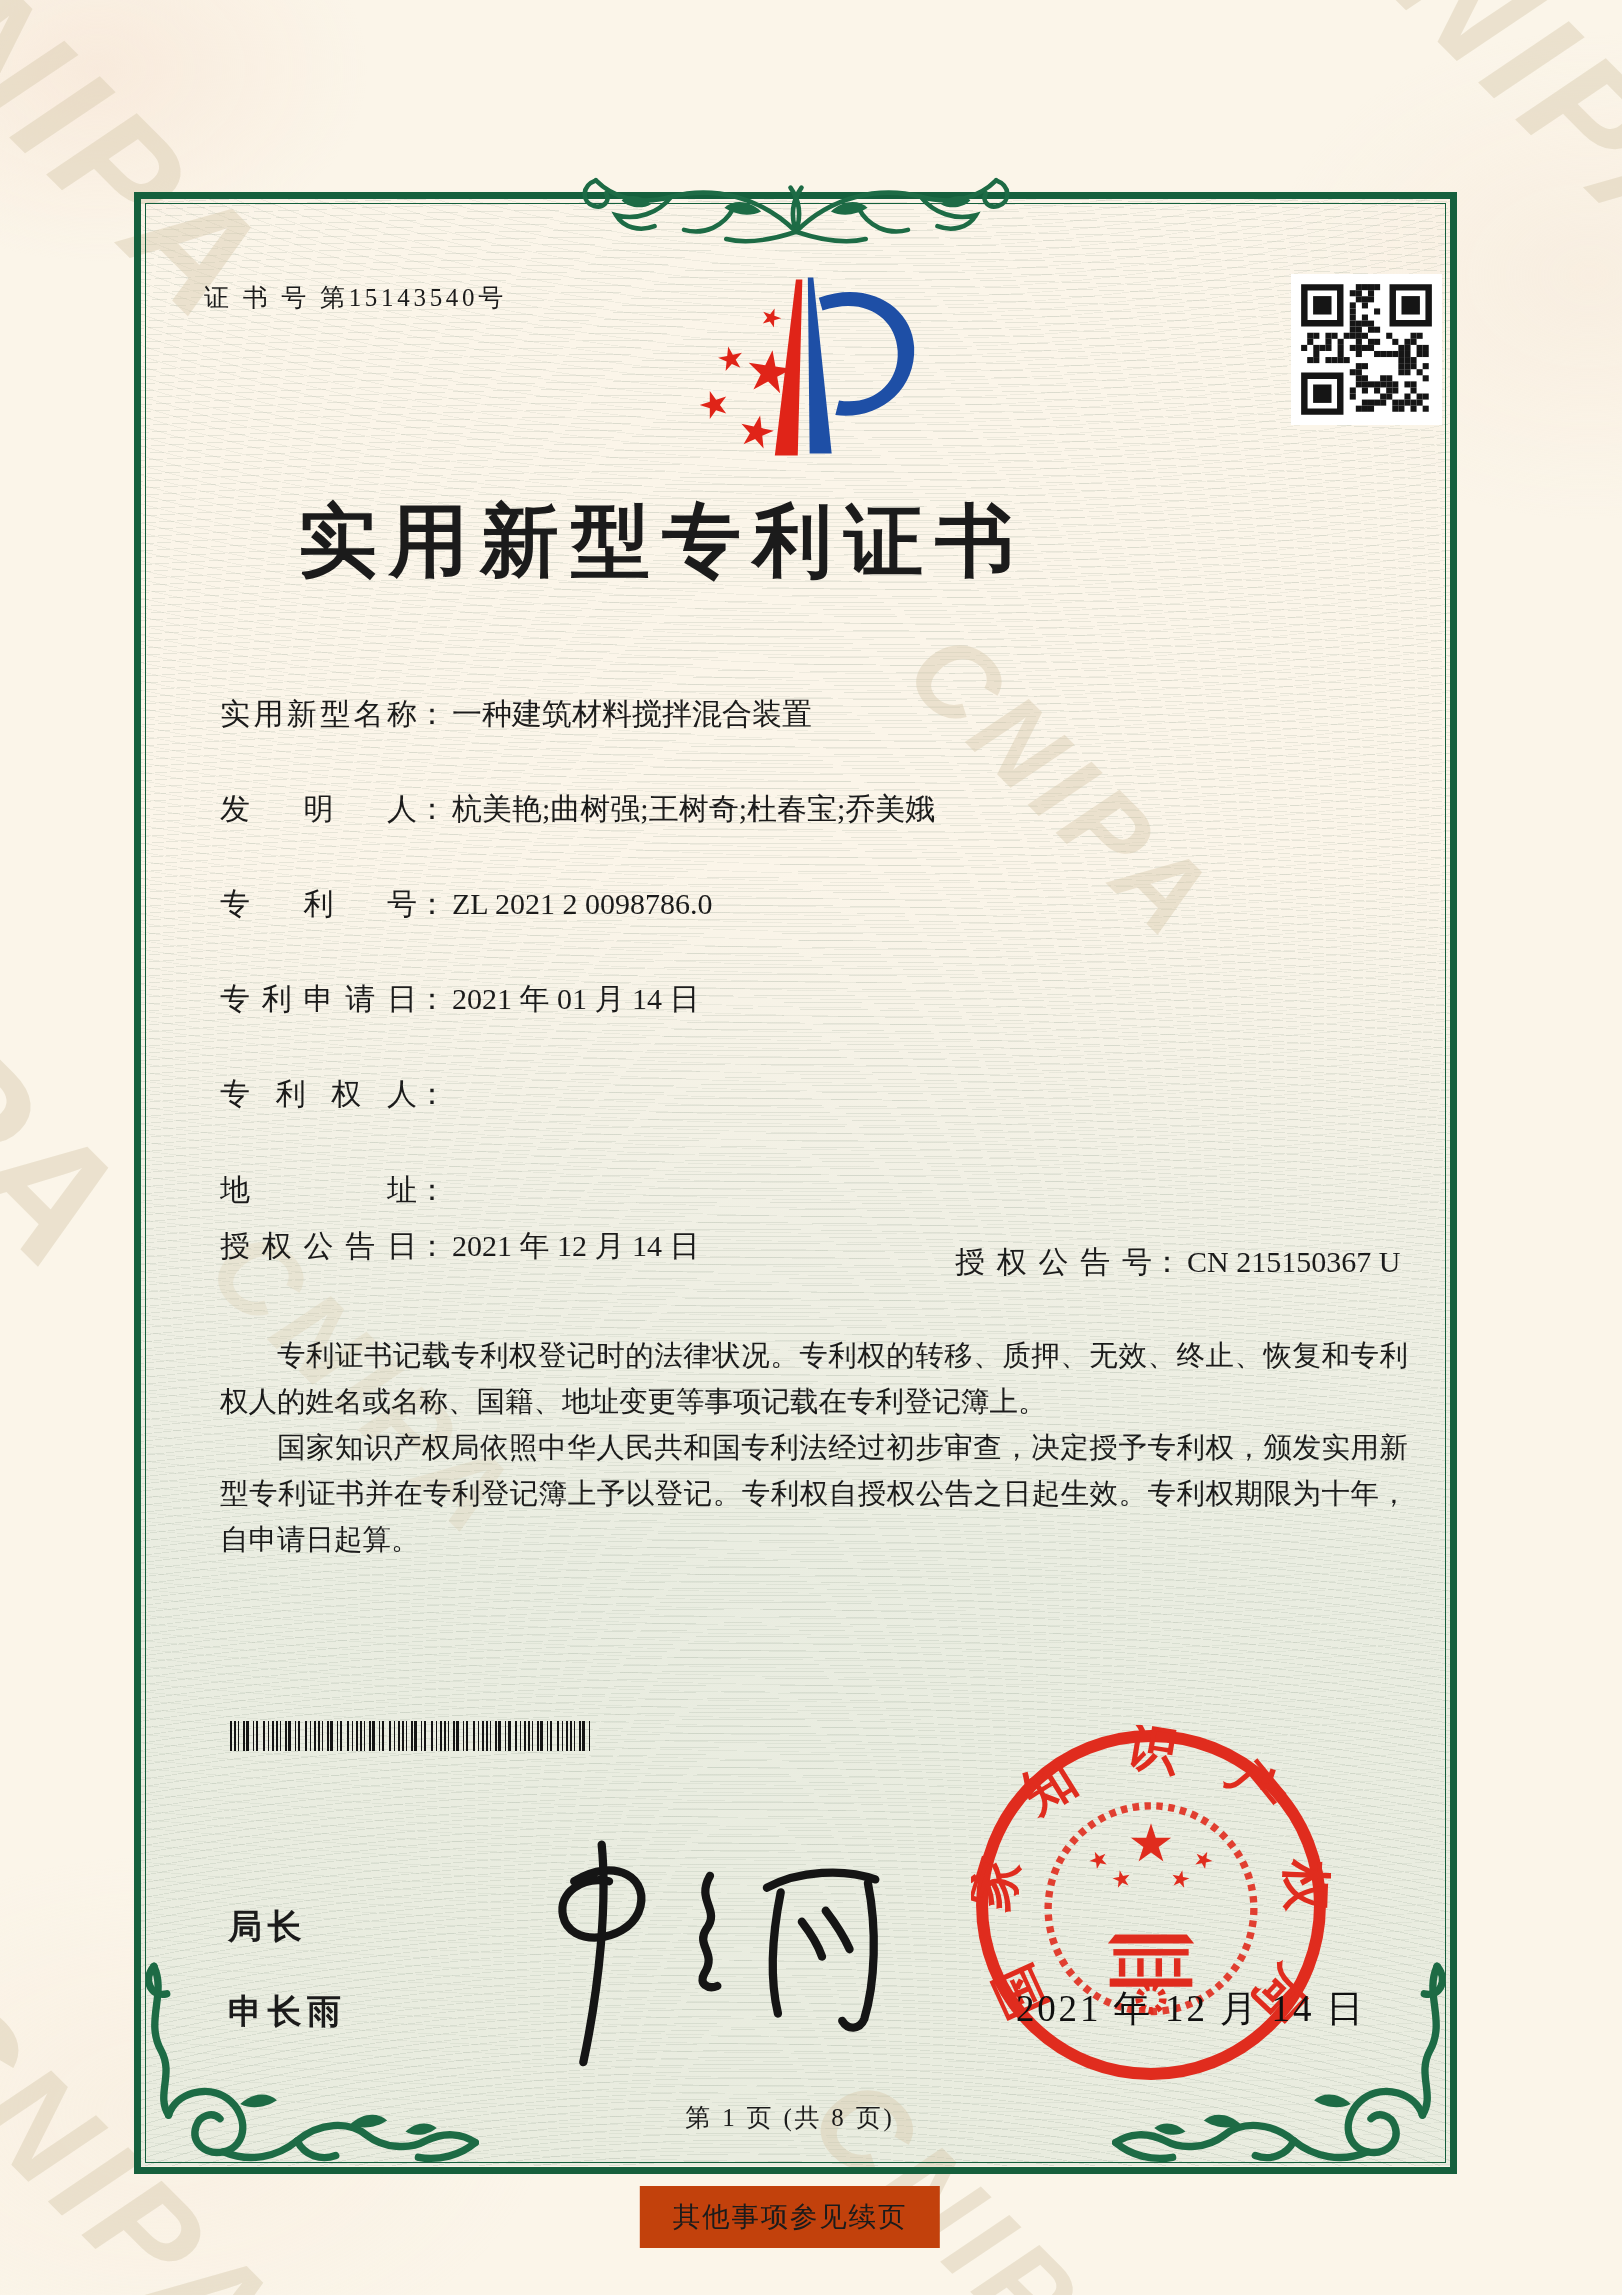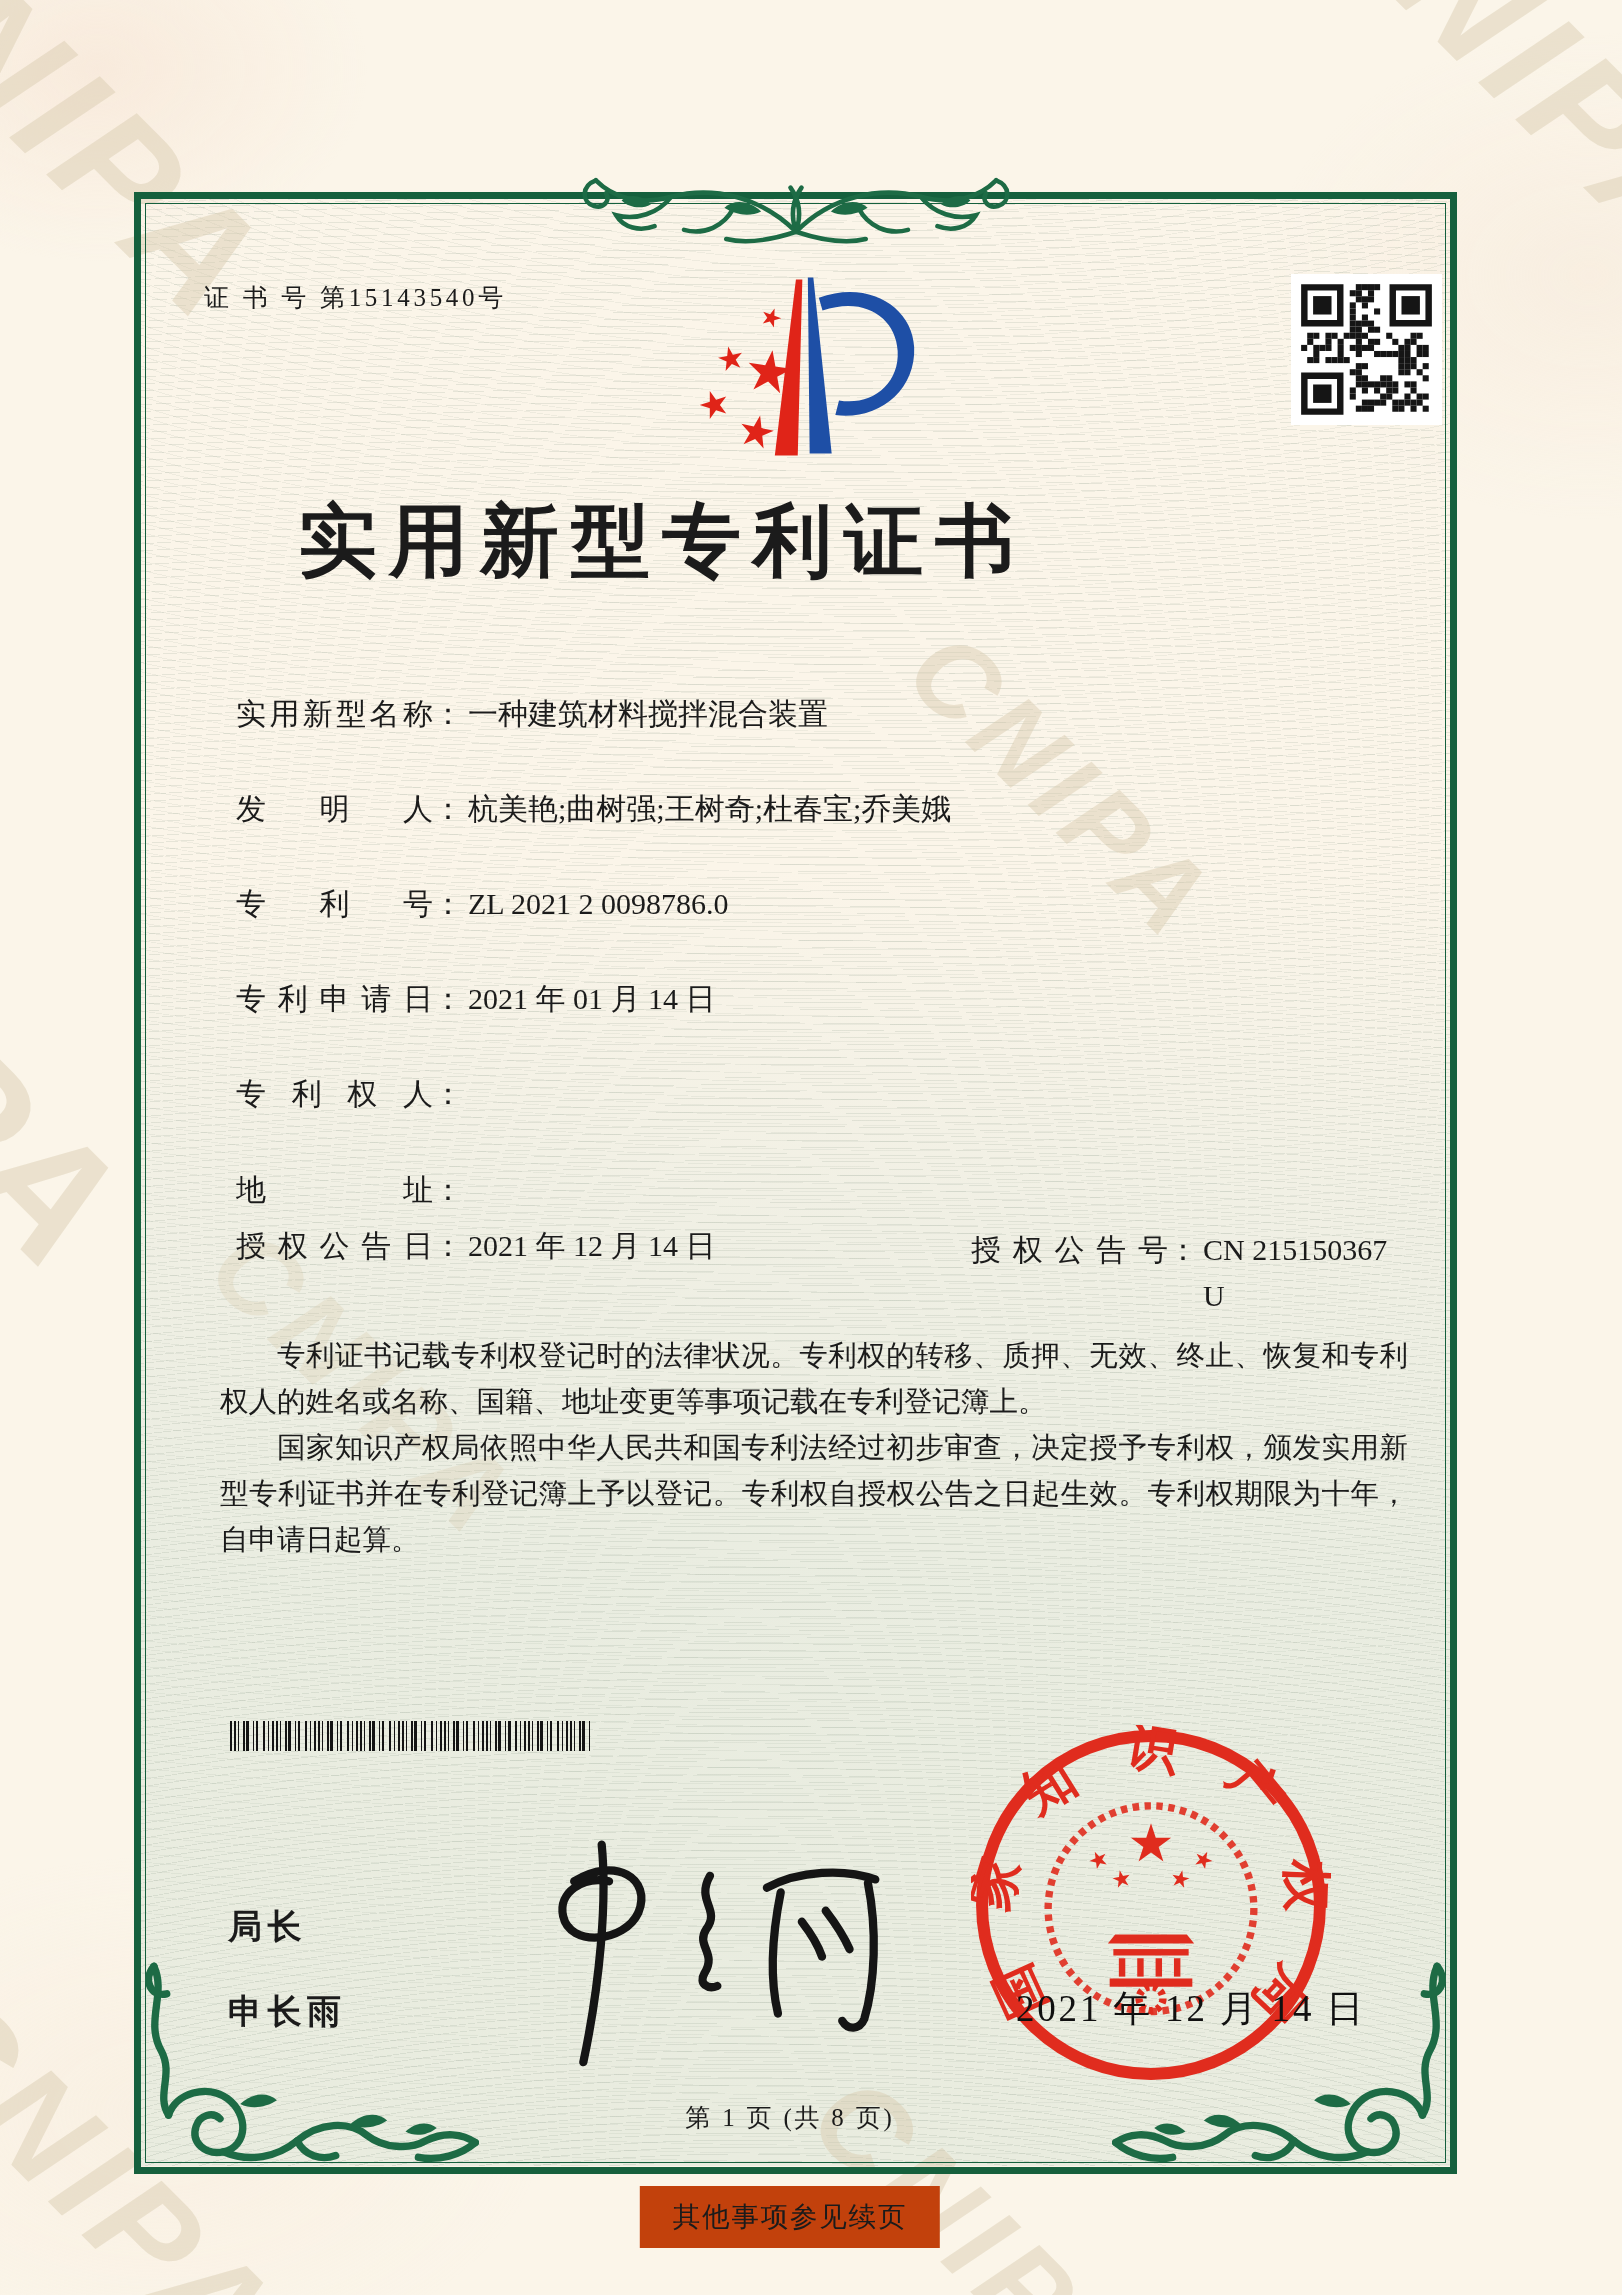--- a/index.html
+++ b/index.html
@@ -53,28 +53,28 @@
   .title{
     left:0;width:1324px;top:489px;text-align:center;z-index:3;
     font-size:79px;font-weight:700;letter-spacing:12px;
   }
 
   
   .fields{left:220px;top:691px;width:1194px;z-index:3;font-size:30px;}
   .f-row{display:flex;line-height:46px;margin-bottom:49px;}
   .f-label{
     width:197px;flex:none;
-    text-align:justify;text-align-last:justify;text-justify:inter-character;margin-left:16px;
+    text-align:justify;text-align-last:justify;text-justify:inter-character;
   }
   .f-colon{flex:none;width:35px;}
   .f-value{flex:1;}
   .f-row.address{margin-bottom:9.2px;line-height:48px;}
   .f-row.address .f-value{max-width:779px;}
   .grant-row{position:relative;display:flex;line-height:46px;}
-  .grant-pair2{position:absolute;left:735px;top:4px;display:flex;}
+  .grant-pair2{position:absolute;left:735px;top:16px;display:flex;}
   .grant-pair2 .f-label{width:197px;}
 
   
   .paras{left:220px;top:1333px;width:1188px;z-index:3;font-size:28.5px;line-height:46px;text-align:justify;}
   .paras p{margin:0;text-indent:2em;}
 
   
   .barcode{
     left:230px;top:1721px;width:360px;height:30px;z-index:3;
     background:repeating-linear-gradient(90deg,

